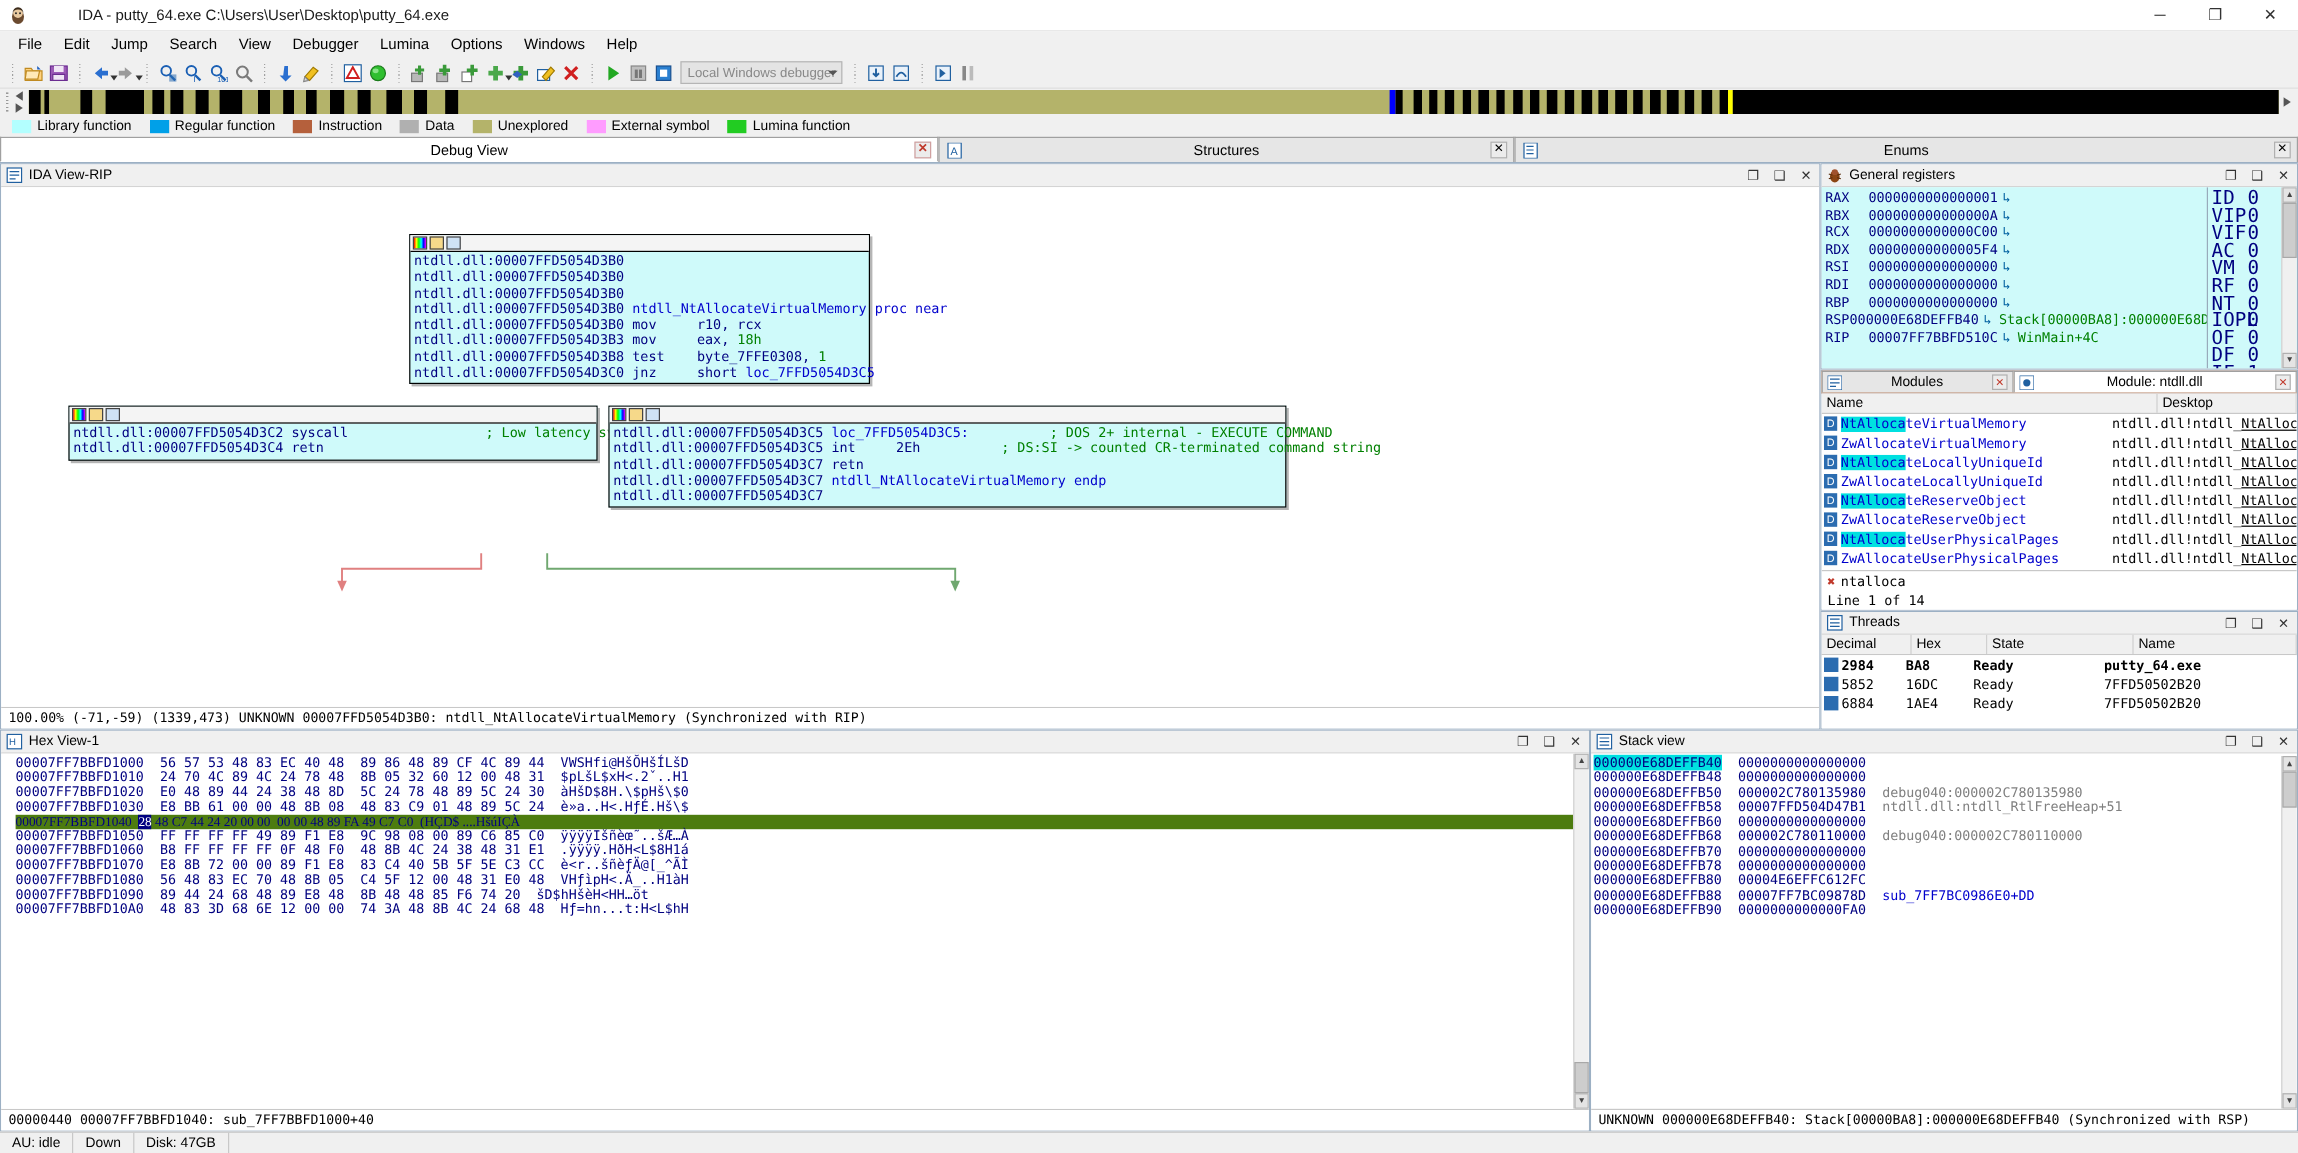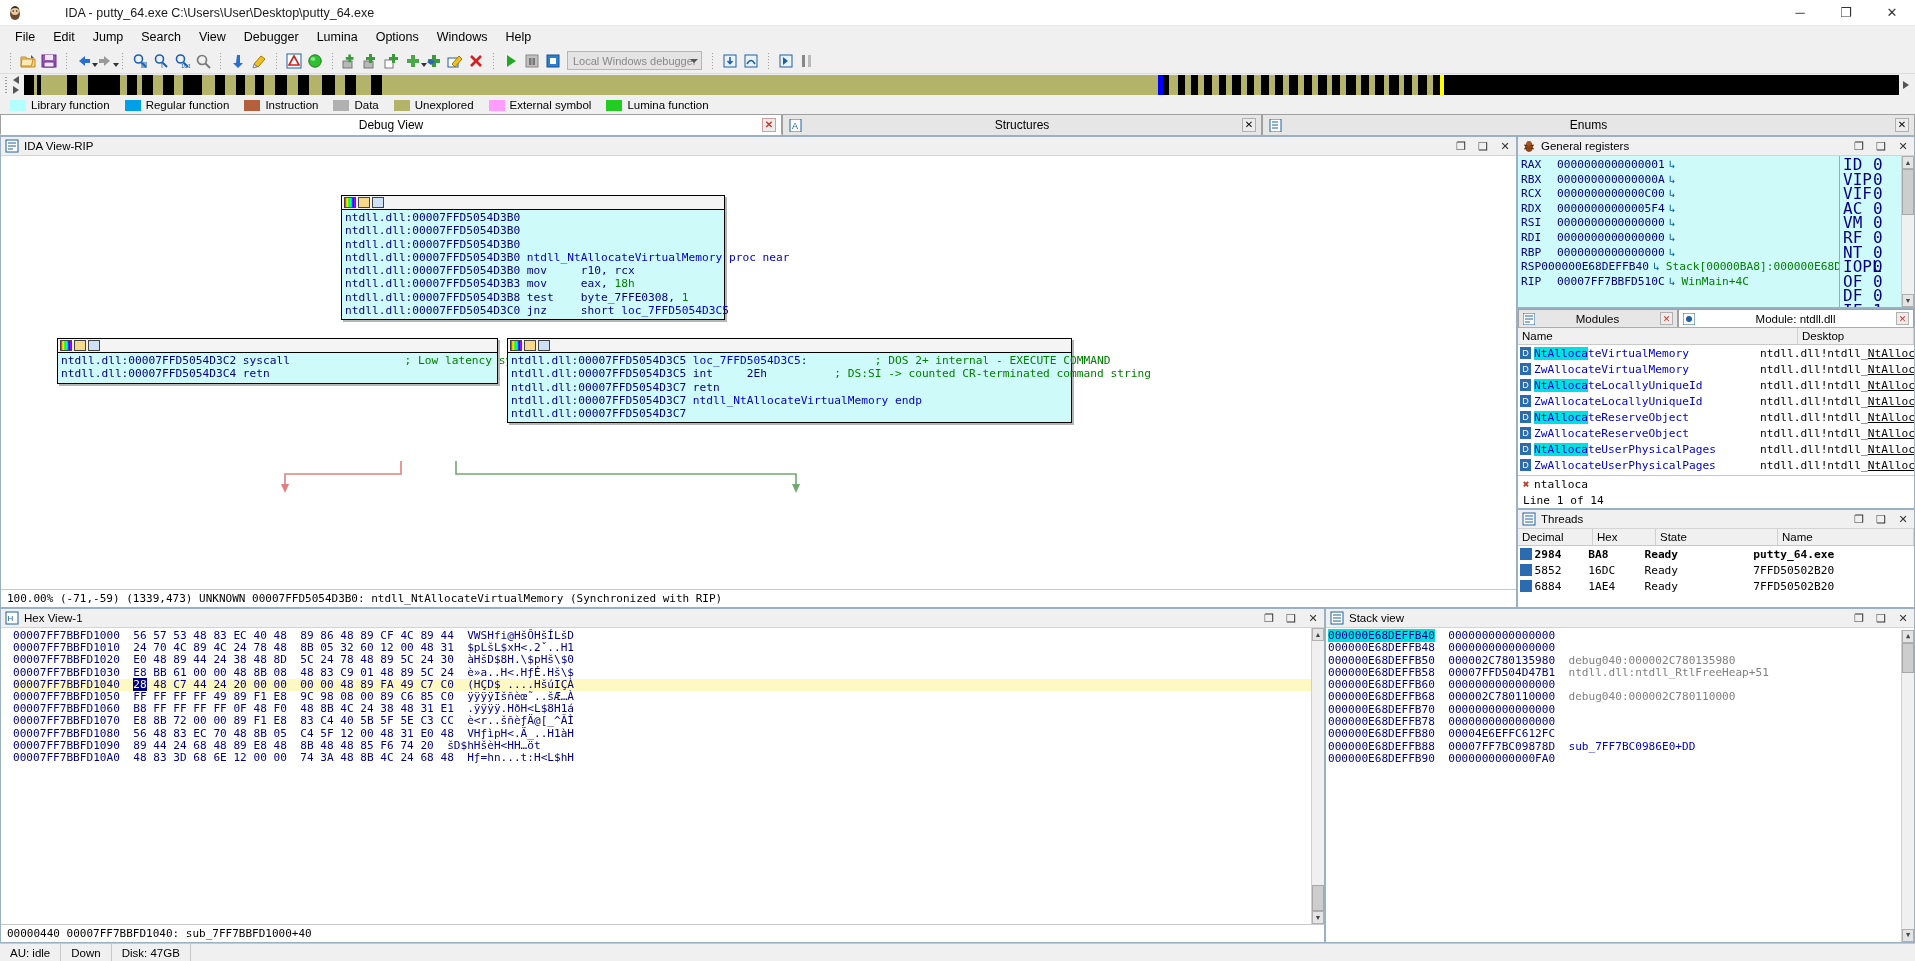--- a/index.html
+++ b/index.html
@@ -169,21 +169,21 @@
   
   .lower { flex: 1; display: flex; min-height: 0; }
   .hexpanel { flex: 1; display: flex; flex-direction: column; min-width: 0; }
   .hexbody { flex: 1; background: #fff; position: relative; overflow: hidden; display: flex; }
   .hexlines { flex: 1; font-family: "DejaVu Sans Mono", monospace; font-size: 11.1px;
               line-height: 12.2px; padding: 2px 0 0 12px; white-space: pre; overflow: hidden; }
   .hexline { display: block; }
   .hexline .haddr { color: #000080; }
   .hexline .hbytes { color: #000080; }
   .hexline .hascii { color: #000080; }
-  .hexline.cur { background: #fef9c3; }
+  .hexline.cur { background: #4d7c0f; font-family: Liberation Serif, serif; }
   .hexsel { background: #000080; color: #fff; }
 
   .stackpanel { width: 590px; flex: 0 0 590px; display: flex; flex-direction: column; }
   .stackbody { flex: 1; background: #fff; font-family: "DejaVu Sans Mono", monospace;
                font-size: 11.1px; line-height: 12.3px; padding: 2px 0 0 2px;
                overflow: hidden; display: flex; }
   .stklines { flex: 1; white-space: pre; }
   .stkline .sa { color: #000080; }
   .stkline .sv { color: #000080; }
   .stkline .sc { color: #808080; }
@@ -901,20 +901,21 @@
         </div>
         <div class="stackbody">
           <div class="stklines" id="stklines"><div class="stkline"><span class="sa stk-hl">000000E68DEFFB40</span><span class="sv">  0000000000000000</span></div><div class="stkline"><span class="sa">000000E68DEFFB48</span><span class="sv">  0000000000000000</span></div><div class="stkline"><span class="sa">000000E68DEFFB50</span><span class="sv">  000002C780135980</span><span class="sc">  debug040:000002C780135980</span></div><div class="stkline"><span class="sa">000000E68DEFFB58</span><span class="sv">  00007FFD504D47B1</span><span class="sc">  ntdll.dll:ntdll_RtlFreeHeap+51</span></div><div class="stkline"><span class="sa">000000E68DEFFB60</span><span class="sv">  0000000000000000</span></div><div class="stkline"><span class="sa">000000E68DEFFB68</span><span class="sv">  000002C780110000</span><span class="sc">  debug040:000002C780110000</span></div><div class="stkline"><span class="sa">000000E68DEFFB70</span><span class="sv">  0000000000000000</span></div><div class="stkline"><span class="sa">000000E68DEFFB78</span><span class="sv">  0000000000000000</span></div><div class="stkline"><span class="sa">000000E68DEFFB80</span><span class="sv">  00004E6EFFC612FC</span></div><div class="stkline"><span class="sa">000000E68DEFFB88</span><span class="sv">  00007FF7BC09878D</span><span class="sn">  sub_7FF7BC0986E0+DD</span></div><div class="stkline"><span class="sa">000000E68DEFFB90</span><span class="sv">  0000000000000FA0</span></div></div>
           <div class="vscroll">
             <div class="vb">▲</div>
             <div class="vt" style="height:30px"></div>
             <div class="vtrack"></div>
             <div class="vb">▼</div>
           </div>
         </div>
+        <div class="statusline">UNKNOWN 000000E68DEFFB40: Stack[00000BA8]:000000E68DEFFB40 (Synchronized with RSP)</div>
       </div>
     </div>
 
     <div class="botstatus">
       <div class="cell">AU:  idle</div>
       <div class="cell">Down</div>
       <div class="cell">Disk: 47GB</div>
     </div>
   </div>
 </div>

